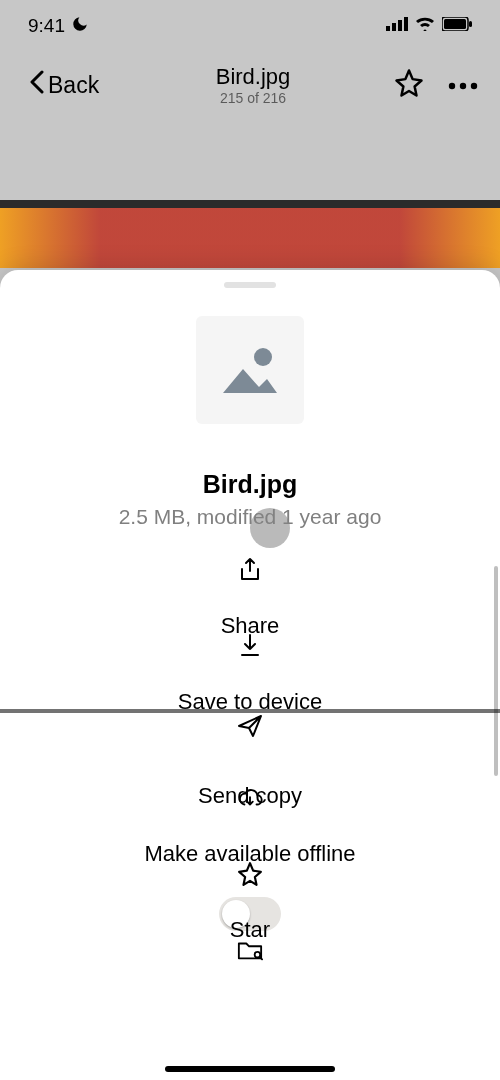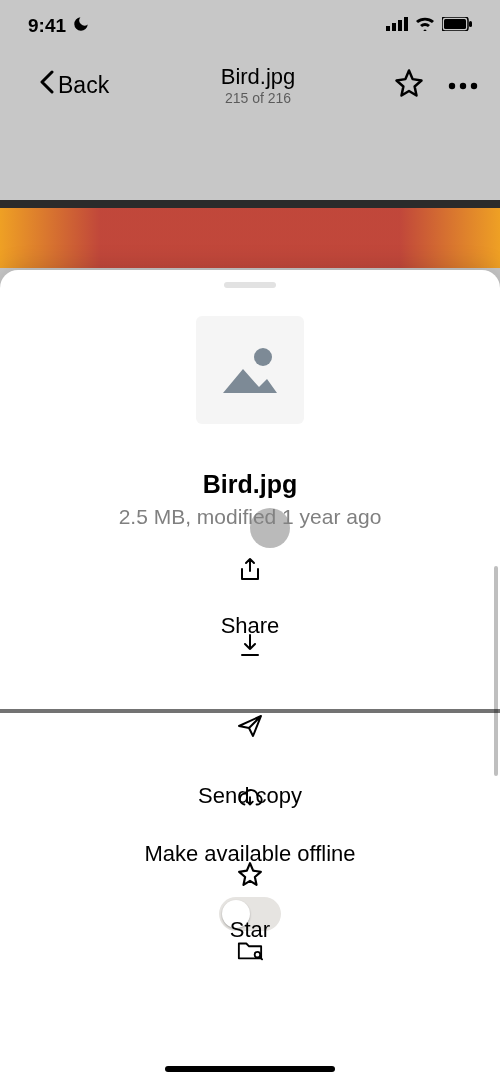--- a/index.html
+++ b/index.html
@@ -25,27 +25,27 @@
       top: 0; left: 0; right: 0;
       height: 52px;
       display: flex;
       justify-content: space-between;
       align-items: center;
       padding: 0 28px;
       z-index: 3;
       font-weight: 600;
     }
     .status-left { display: flex; align-items: center; gap: 6px; }
-    .status-time { font-size: 19px; font-weight: 700; }
+    .status-time { font-size: 19px; font-weight: 400; }
     .status-right { display: flex; align-items: center; gap: 7px; }
 
     
     .nav-bar {
       position: absolute;
-      top: 52px; left: 16px; right: 0;
+      top: 52px; left: 6px; right: 0;
       height: 66px;
       display: flex;
       align-items: center;
       justify-content: space-between;
       padding: 0 22px;
       z-index: 3;
     }
     .back-btn { display: flex; align-items: center; gap: 4px; font-size: 23px; }
     .nav-center { position: absolute; left: 50%; transform: translateX(-50%); text-align: center; }
     .nav-title { font-size: 22px; font-weight: 500; }
@@ -241,20 +241,21 @@
       <span class="menu-label">Share</span>
     </div>
 
     <div class="menu-item">
       <span class="menu-icon">
         <svg width="24" height="26" viewBox="0 0 24 26">
             <path d="M12 2v14M12 16l-5-5M12 16l5-5" stroke="#000" stroke-width="2" fill="none" stroke-linecap="round"></path>
             <path d="M4 22h16" stroke="#000" stroke-width="2" stroke-linecap="round"></path>
           </svg>
       </span>
+      <span class="menu-label">Save to device</span>
     </div>
 
 
     <div class="menu-item border-top">
       <span class="menu-icon">
         <svg width="26" height="24" viewBox="0 0 26 24">
             <path d="M2 12 L24 2 L16 22 L12 14 Z M12 14 L24 2" fill="none" stroke="#000" stroke-width="2" stroke-linejoin="round"></path>
           </svg>
       </span>
       <span class="menu-label">Send copy</span>

